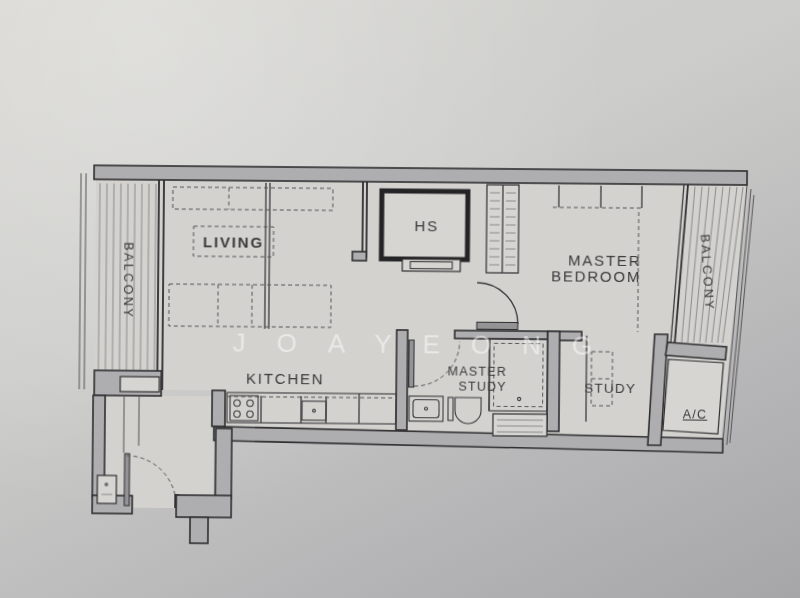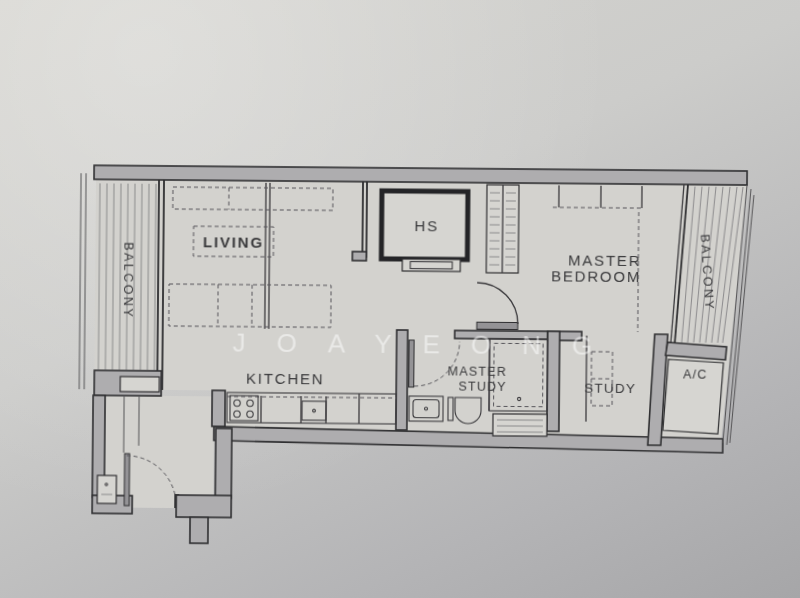--- a/index.html
+++ b/index.html
@@ -172,16 +172,16 @@
     <div>MASTER</div>
     <div>BEDROOM</div>
   </div>
   <div class="lbl vert-r" style="left:707px;top:270px;">BALCONY</div>
   <div class="lbl" style="left:286px;top:380px;">KITCHEN</div>
   <div class="lbl small two-line" style="left:478px;top:379px;line-height:15px;">
     <div>MASTER</div>
     <div>STUDY</div>
   </div>
   <div class="lbl small" style="left:611px;top:386px;font-size:13.5px;">STUDY</div>
-  <div class="lbl small" style="left:696px;top:372px;">A/C</div>
+  <div class="lbl small" style="left:696px;top:412px;text-decoration:underline;">A/C</div>
 
   <div class="watermark">JOAYEONG</div>
 </div>
 
 </body></html>

